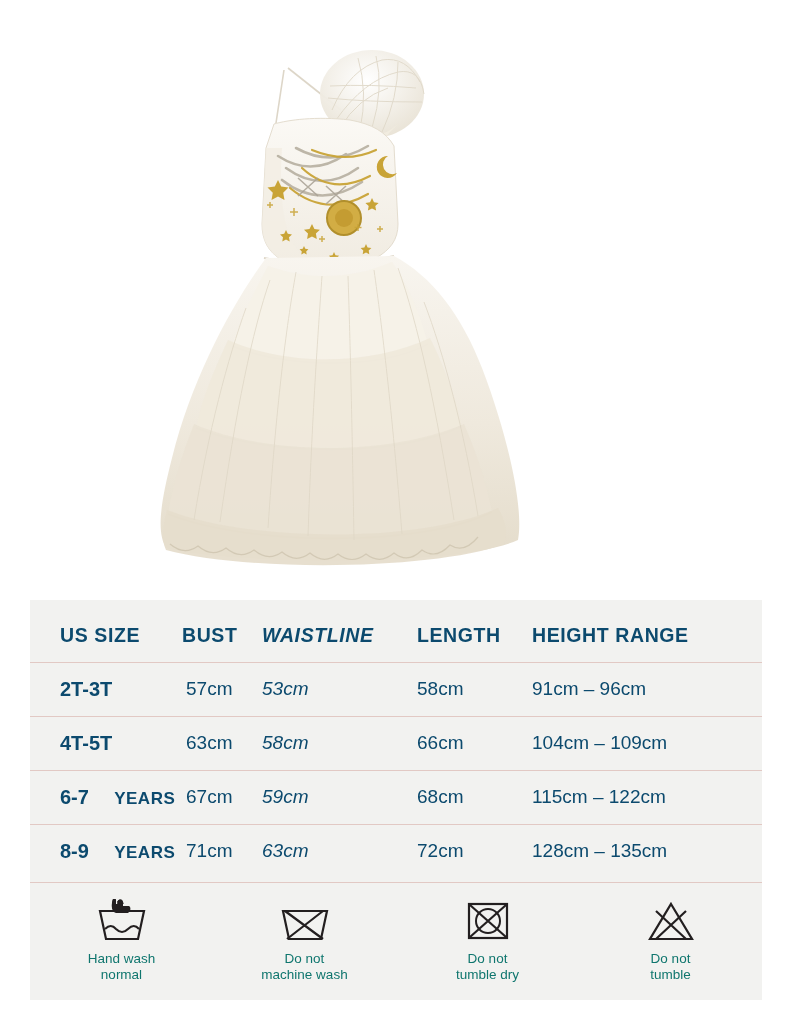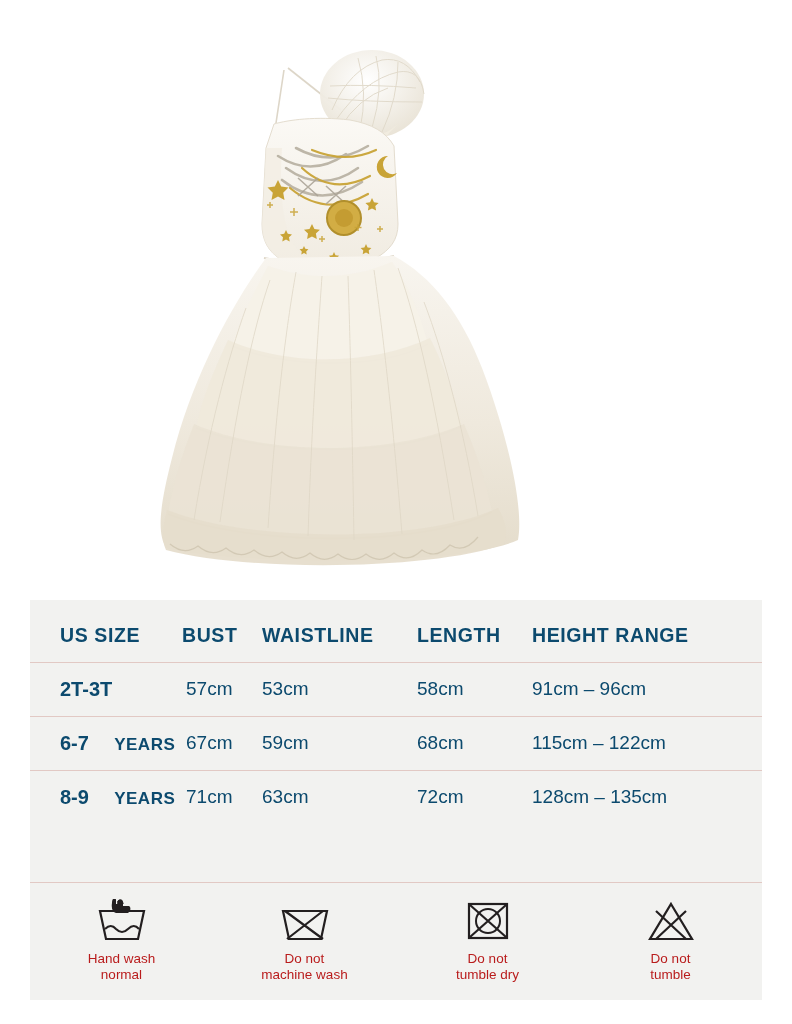--- a/index.html
+++ b/index.html
@@ -61,21 +61,21 @@
     padding-top: 10px;
     font-weight: bold;
     letter-spacing: 0.6px;
     font-size: 19.5px;
   }
   table.size-table tbody tr {
     border-top: 1px solid #e2c9c4;
   }
   .col-size    { width: 148px; padding-left: 30px !important; }
   .col-bust    { width: 84px; margin-left: 9px; }
-  .col-waist   { width: 155px; }
+  .col-waist   { width: 155px; font-style: italic; }
   .col-length  { width: 115px; }
   .col-height  { width: 230px; }
 
   td.col-size, th.col-size { padding-left: 30px !important; }
   td.col-bust, th.col-bust { padding-left: 8px !important; }
   td.col-waist, th.col-waist { padding-left: 0px !important; }
   td.col-length, th.col-length { padding-left: 0px !important; }
   td.col-height, th.col-height { padding-left: 0px !important; }
 
   thead th.col-bust { padding-left: 4px !important; }
@@ -106,21 +106,21 @@
   .care-icon {
     height: 48px;
     display: flex;
     align-items: center;
     justify-content: center;
   }
   .care-label {
     margin-top: 6px;
     font-size: 13.5px;
     line-height: 16px;
-    color: #b91c1c;
+    color: #0f766e;
     text-align: center;
   }
 
   .bottom-pad {
     position: absolute;
     left: 0; top: 1000px;
     width: 792px; height: 24px;
     background: #ffffff;
   }
 </style>
@@ -280,20 +280,30 @@
             <span class="size-main">2T-3T</span>
             <span class="size-sub"></span>
           </td>
           <td class="col-bust">57cm</td>
           <td class="col-waist">53cm</td>
           <td class="col-length">58cm</td>
           <td class="col-height">91cm – 96cm</td>
         </tr>
         <tr>
           <td class="col-size">
+            <span class="size-main">4T-5T</span>
+            <span class="size-sub"></span>
+          </td>
+          <td class="col-bust">63cm</td>
+          <td class="col-waist">58cm</td>
+          <td class="col-length">66cm</td>
+          <td class="col-height">104cm – 109cm</td>
+        </tr>
+        <tr>
+          <td class="col-size">
             <span class="size-main">6-7</span>
             <span class="size-sub">YEARS</span>
           </td>
           <td class="col-bust">67cm</td>
           <td class="col-waist">59cm</td>
           <td class="col-length">68cm</td>
           <td class="col-height">115cm – 122cm</td>
         </tr>
         <tr>
           <td class="col-size">

